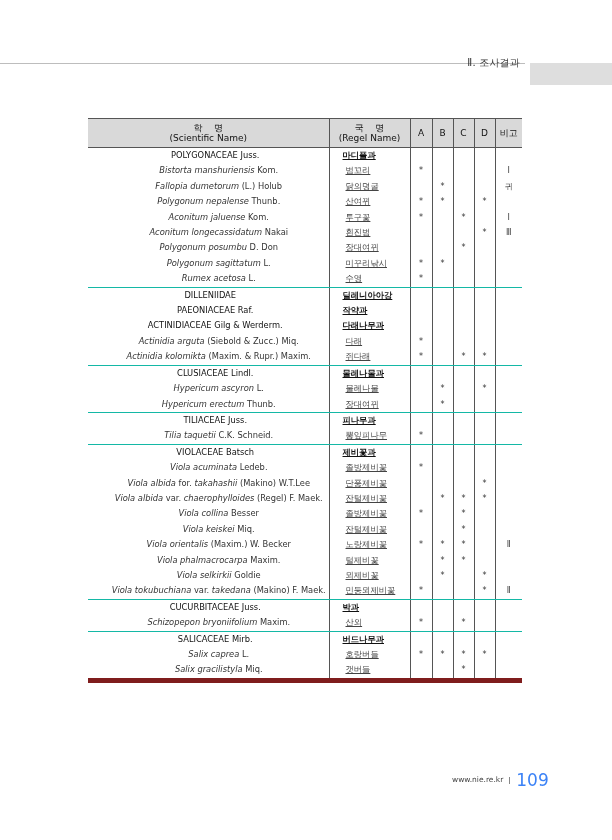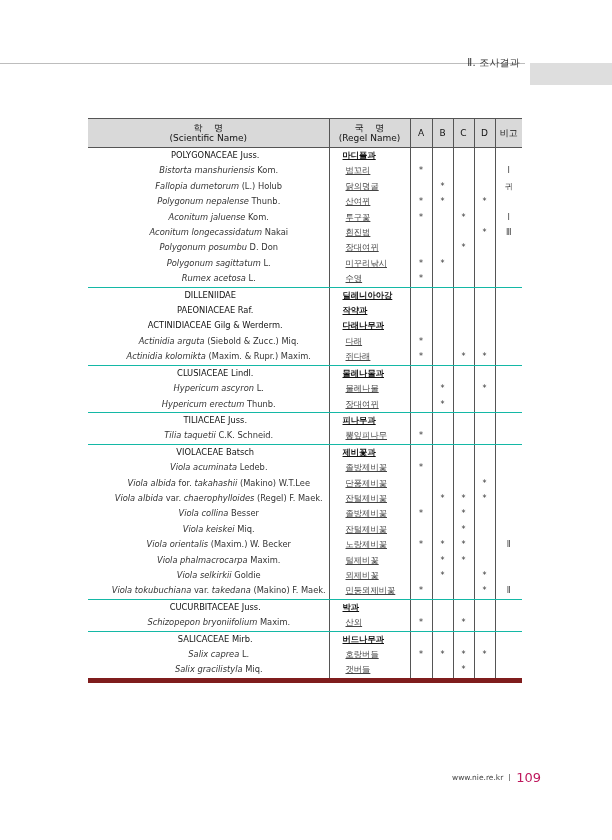--- a/index.html
+++ b/index.html
@@ -20,21 +20,21 @@
   tr.sp td.kor { padding-left:16px !important; color:#444; }
   tr.fam td.kor, tr.cls td.kor { font-weight:bold; color:#111; }
   tr.fam td.sci, tr.cls td.sci { color:#111; }
   td.mark { text-align:center; font-size:8px; color:#333; }
   td.note { text-align:center; font-size:8px; color:#444; }
   tr.grp-end td { border-bottom:1px solid #14b8a6; }
   tr.last td { border-bottom:5px solid #7f1d1d; }
   .it { font-style:italic; }
   .footer { position:absolute; left:452px; top:770px; font-size:7.5px; color:#444; }
   .footer .sep { display:inline-block; width:1px; height:7px; background:#888; margin:0 6px; vertical-align:middle; }
-  .footer .page { font-size:13px; color:#be185d; vertical-align:middle; }
+  .footer .page { font-size:17px; color:#3b82f6; vertical-align:middle; }
 </style>
 </head>
 <body>
 
 <div class="top-rule"></div>
 <div class="chapter">Ⅱ. 조사결과</div>
 <div class="tab"></div>
 
 <table class="species">
   <colgroup>

